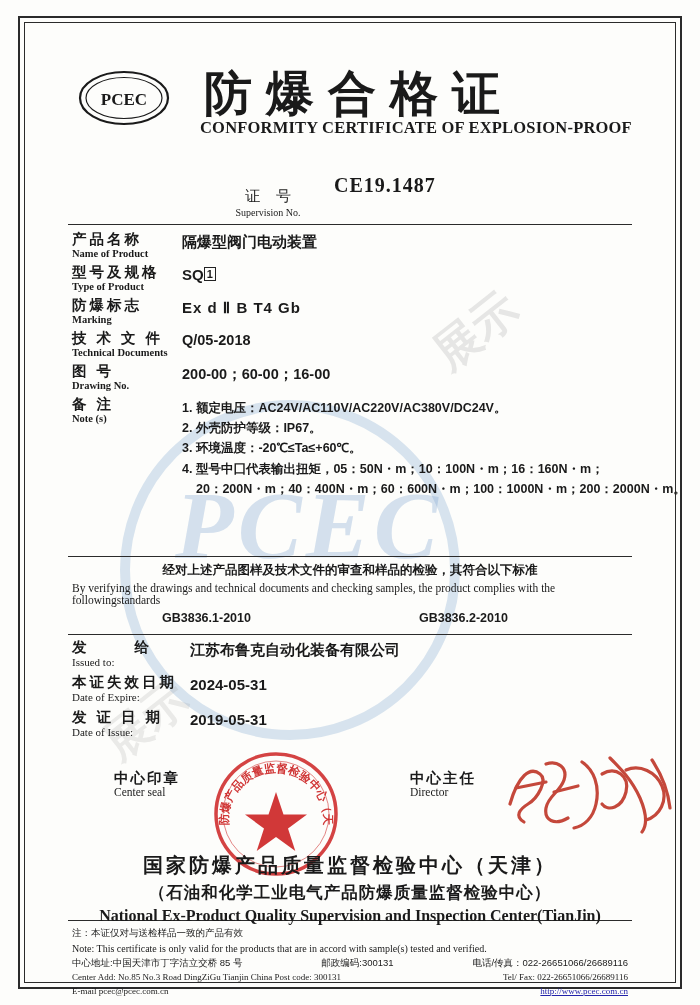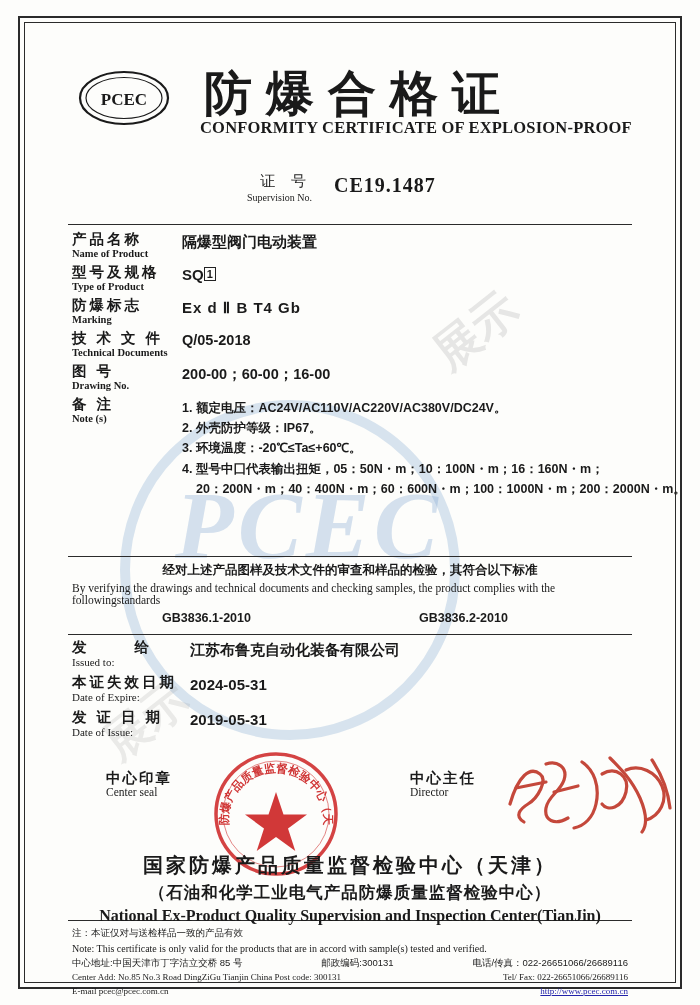--- a/index.html
+++ b/index.html
@@ -113,21 +113,22 @@
   .certno-row {
     position: absolute;
     left: 190px;
     top: 140px;
     display: flex;
     align-items: flex-start;
     z-index: 6;
   }
   .certno-label {
     width: 88px;
-    text-align: right;
+    text-align: center;
+    margin-top: 15px;
   }
   .certno-label .cn {
     font-size: 15px;
     letter-spacing: 6px;
     display: block;
     margin-left: 6px;
   }
   .certno-label .en {
     font-size: 10px;
     display: block;
@@ -291,21 +292,21 @@
     position: absolute;
     left: 38px;
     top: 726px;
     width: 600px;
     height: 90px;
     z-index: 6;
   }
   .seal-label, .director-label {
     line-height: 1.12;
   }
-  .seal-label { position: absolute; left: 34px; top: 12px; }
+  .seal-label { position: absolute; left: 42px; top: 12px; }
   .director-label { position: absolute; left: 338px; top: 12px; }
   .seal-label .cn, .director-label .cn {
     display: block;
     font-size: 14.5px;
     font-weight: bold;
     letter-spacing: 2px;
     font-family: "Liberation Sans", sans-serif;
   }
   .seal-label .en, .director-label .en {
     display: block;

